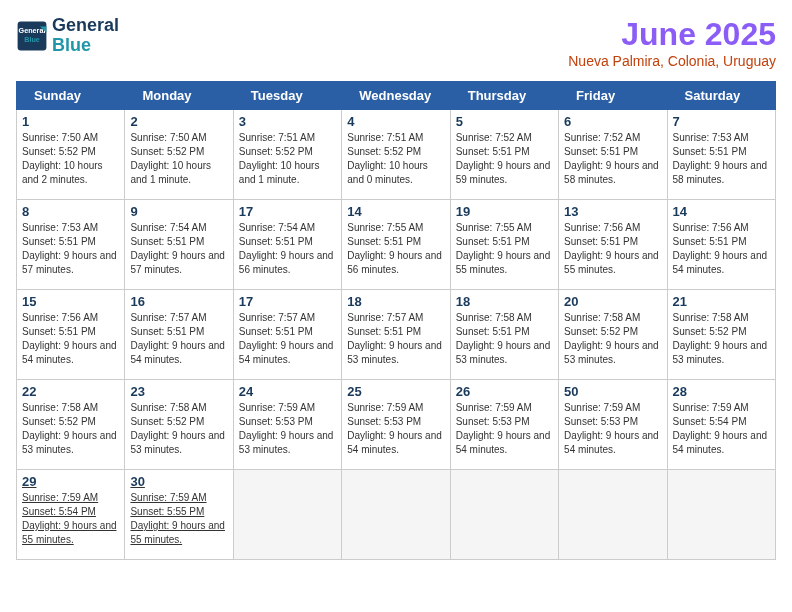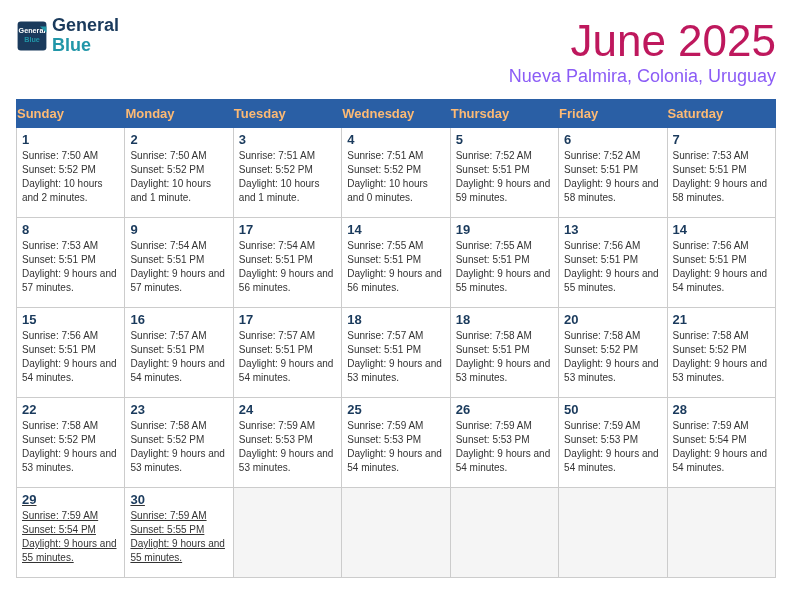--- a/index.html
+++ b/index.html
@@ -31,38 +31,38 @@
       color: #2196a8;
     }
     .logo-icon {
       width: 32px;
       height: 32px;
     }
     .title-area {
       text-align: right;
     }
     .calendar-title {
-      font-size: 44px;
-      font-weight: normal;
-      color: #be185d;
+      font-size: 32px;
+      font-weight: bold;
+      color: #8b5cf6;
     }
     .calendar-subtitle {
-      font-size: 18px;
-      color: #8b5cf6;
+      font-size: 14px;
+      color: #c2410c;
     }
     table {
       width: 100%;
       border-collapse: collapse;
     }
     thead th {
       background: #2a5fa5;
-      color: #fdba74;
+      color: #ffffff;
       font-size: 13px;
       font-weight: bold;
-      padding: 6px 0;
+      padding: 6px 17px;
       text-align: left;
       border: 1px solid #2a5fa5;
     }
     tbody td {
       vertical-align: top;
       border: 1px solid #ccc;
       padding: 4px 5px;
       font-size: 10px;
       color: #333;
       background: #fff;

